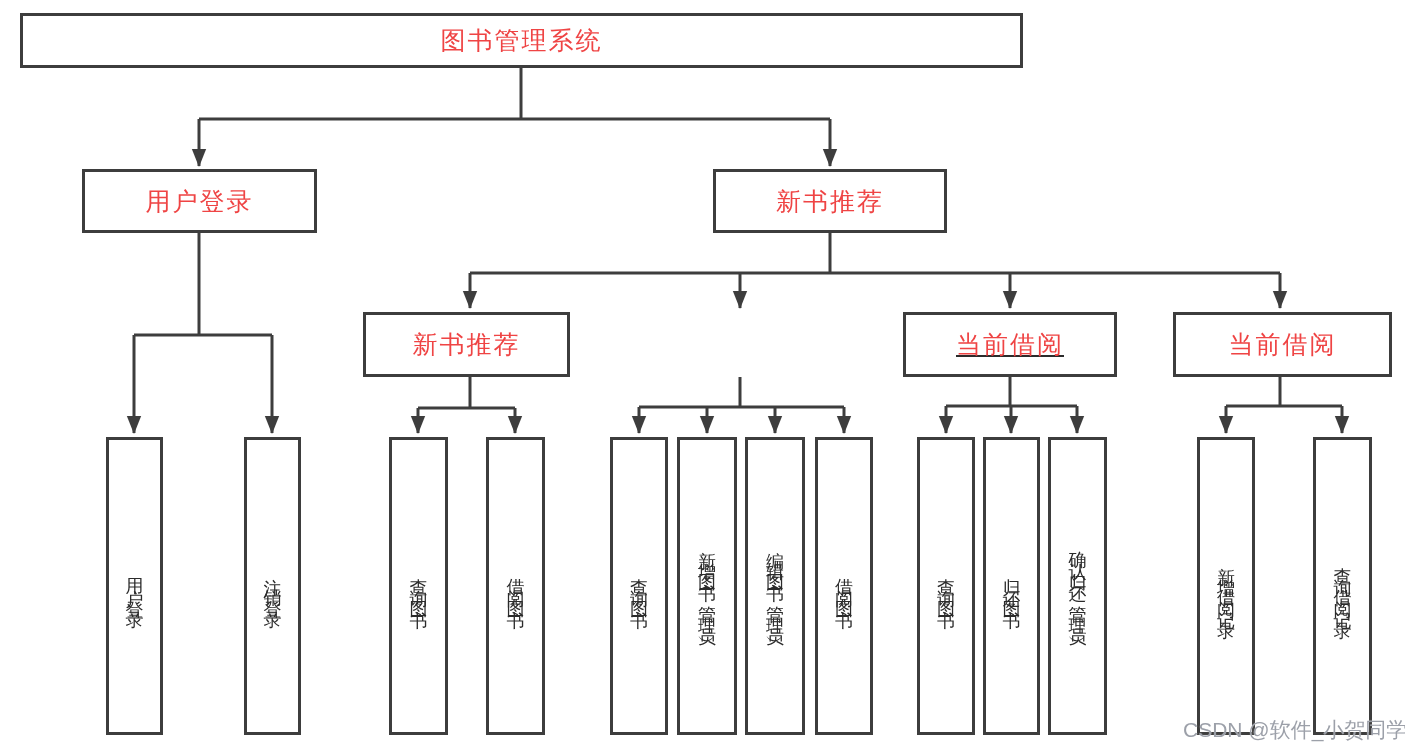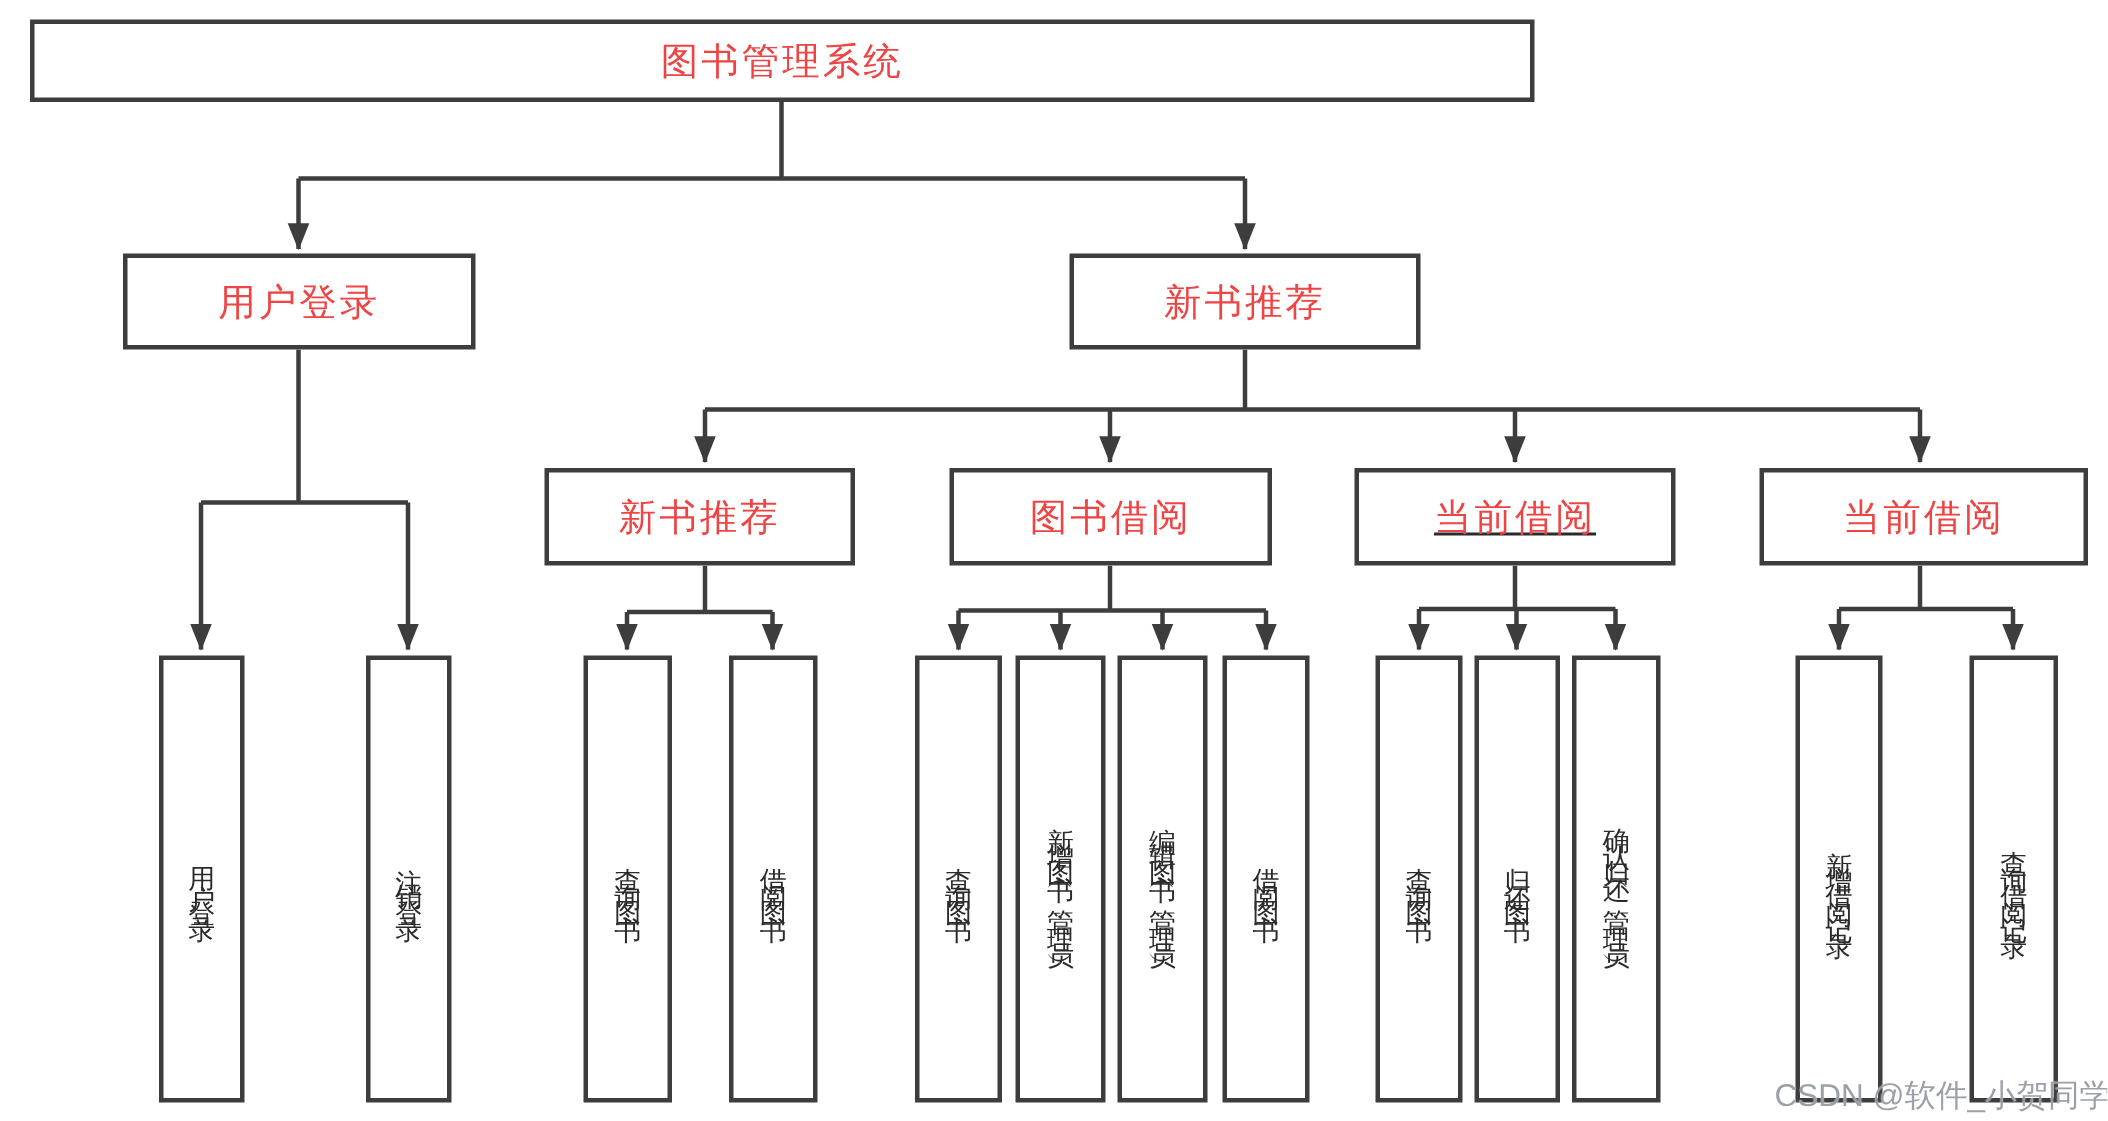--- a/index.html
+++ b/index.html
@@ -123,23 +123,20 @@
   <div class="node" style="left:82px; top:169px; width:235px; height:64px;">
     <span class="hlabel">用户登录</span>
   </div>
   <div class="node" style="left:713px; top:169px; width:234px; height:64px;">
     <span class="hlabel">新书推荐</span>
   </div>
 
   <div class="node" style="left:363px; top:312px; width:207px; height:65px;text-align:center;">
     <span class="hlabel">新书推荐</span>
   </div>
-  <div class="node" style="left:633px; top:312px; width:215px; height:65px;">
-    <span class="hlabel">图书借阅</span>
-  </div>
   <div class="node" style="left:903px; top:312px; width:214px; height:65px;text-decoration:underline;">
     <span class="hlabel">当前借阅</span>
   </div>
   <div class="node" style="left:1173px; top:312px; width:219px; height:65px;">
     <span class="hlabel">当前借阅</span>
   </div>
 
   <div class="node leaf" style="left:106px; top:437px; width:57px; height:298px;">
     <span class="vlabel">用户登录</span>
   </div>

